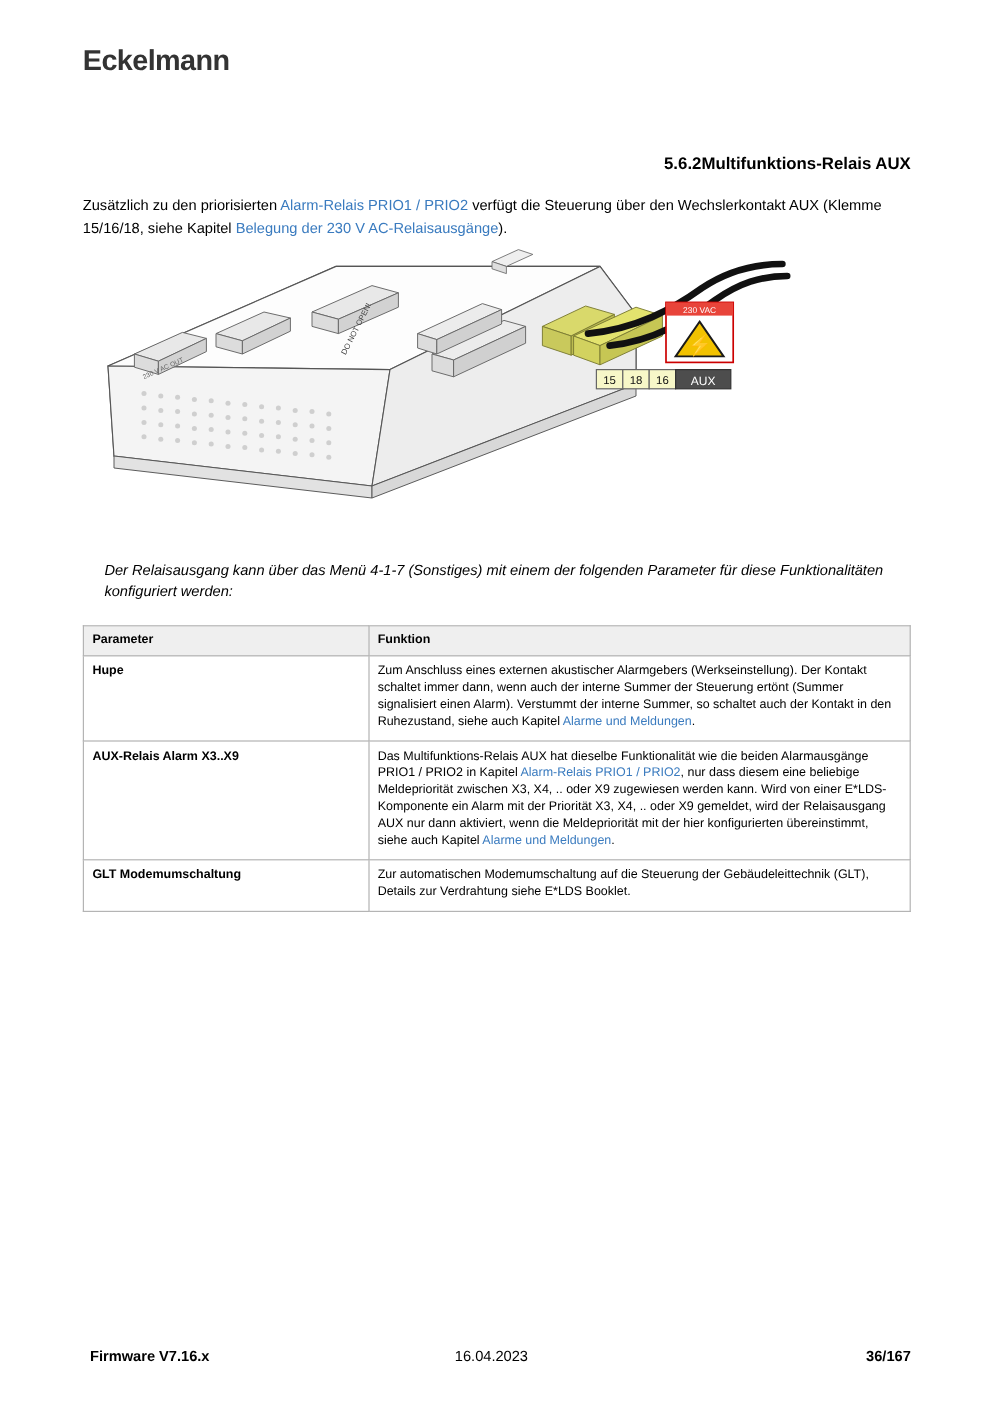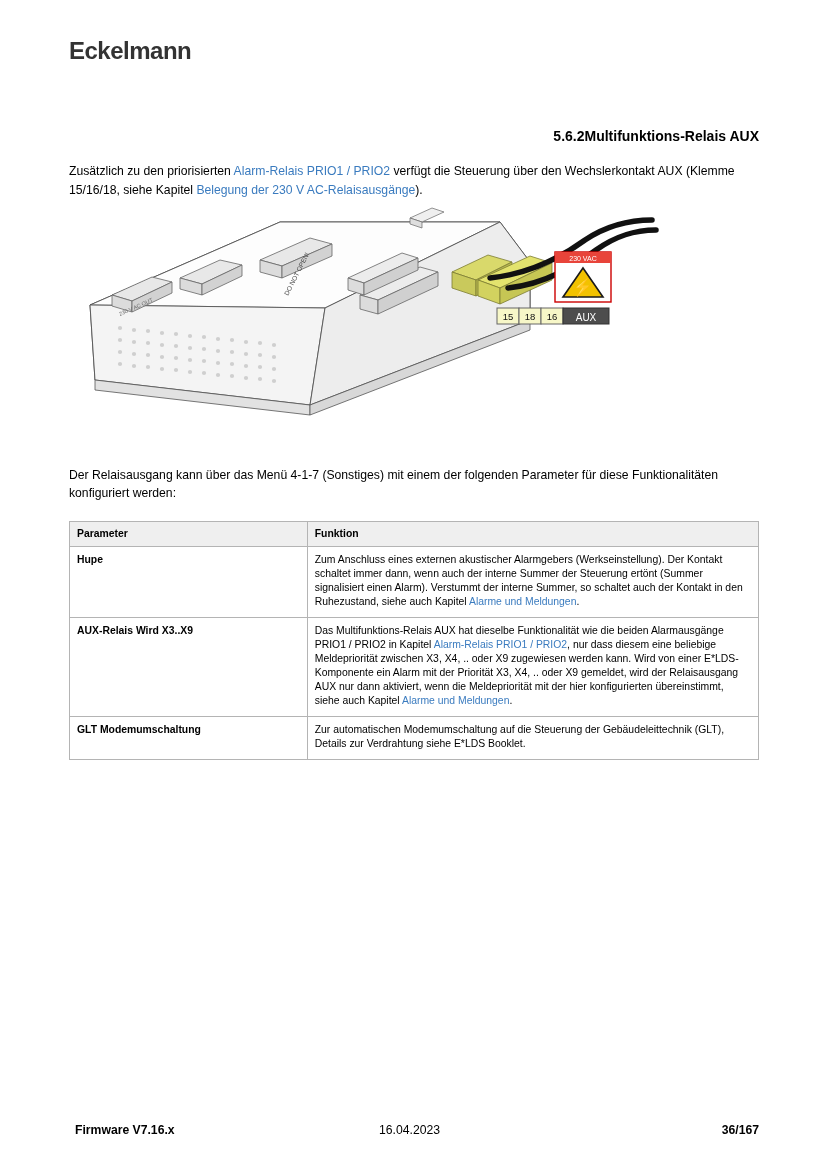--- a/index.html
+++ b/index.html
@@ -60,25 +60,26 @@
     position: absolute;
     left: 60px;
     top: 200px;
     width: 620px;
     height: 250px;
   }
   .figure svg { display: block; }
 
   .body-text {
     position: absolute;
-    left: 69px;
+    left: 87px;
     top: 466px;
     width: 692px;
     font-size: 12.2px;
     line-height: 18px;
+    font-style: italic;
   }
   
   table.params {
     position: absolute;
     left: 69px;
     top: 521px;
     width: 690px;
     border-collapse: collapse;
     font-size: 10.4px;
     line-height: 14px;
@@ -288,21 +289,21 @@
         <th>Parameter</th>
         <th>Funktion</th>
       </tr>
     </thead>
     <tbody>
       <tr>
         <td class="pname">Hupe</td>
         <td><span>Zum Anschluss eines externen akustischer Alarmgebers (Werkseinstellung). Der Kontakt schaltet immer dann, wenn auch der interne Summer der Steuerung ertönt (Summer signalisiert einen Alarm). Verstummt der interne Summer, so schaltet auch der Kontakt in den Ruhezustand, siehe auch Kapitel </span><span class="link">Alarme und Meldungen</span><span>.</span></td>
       </tr>
       <tr>
-        <td class="pname">AUX-Relais Wird X3..X9</td>
+        <td class="pname">AUX-Relais Alarm X3..X9</td>
         <td><span>Das Multifunktions-Relais AUX hat dieselbe Funktionalität wie die beiden Alarmausgänge PRIO1 / PRIO2 in Kapitel </span><span class="link">Alarm-Relais PRIO1 / PRIO2</span><span>, nur dass diesem eine beliebige Meldepriorität zwischen X3, X4, .. oder X9 zugewiesen werden kann. Wird von einer E*LDS-Komponente ein Alarm mit der Priorität X3, X4, .. oder X9 gemeldet, wird der Relaisausgang AUX nur dann aktiviert, wenn die Meldepriorität mit der hier konfigurierten übereinstimmt, siehe auch Kapitel </span><span class="link">Alarme und Meldungen</span><span>.</span></td>
       </tr>
       <tr>
         <td class="pname">GLT Modemumschaltung</td>
         <td><span>Zur automatischen Modemumschaltung auf die Steuerung der Gebäudeleittechnik (GLT), Details zur Verdrahtung siehe E*LDS Booklet.</span></td>
       </tr>
     </tbody>
   </table>
 
   <div class="footer">

